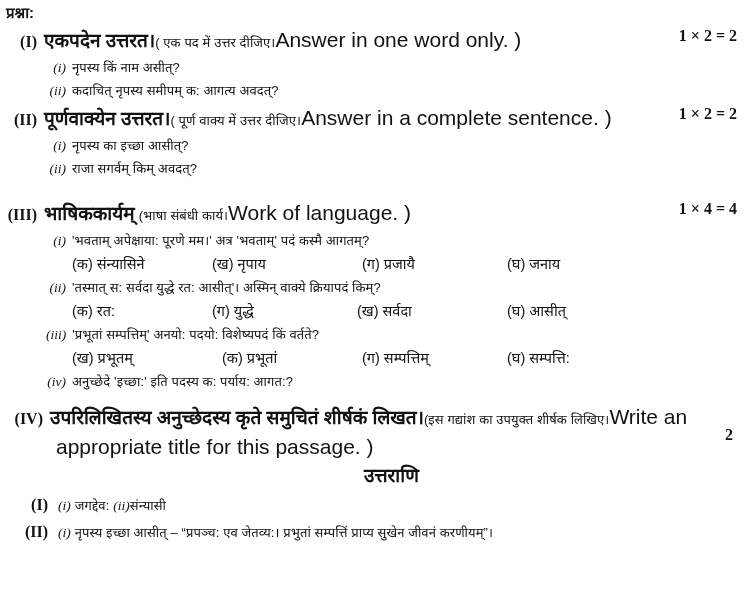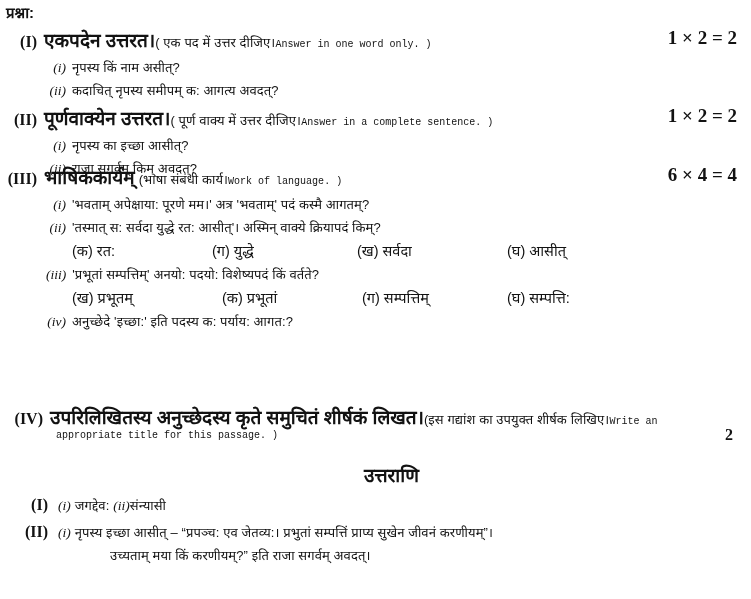--- a/index.html
+++ b/index.html
@@ -28,27 +28,27 @@
     font-family: "Liberation Sans", "DejaVu Sans", sans-serif;
     font-size: 13px;
     letter-spacing: 0.1px;
   }
   .dev-b {
     font-family: "Liberation Sans", "DejaVu Sans", sans-serif;
     font-weight: bold;
     font-size: 19px;
   }
   .eng {
-    font-family: Liberation Mono, monospace;
-    font-size: 10px;
+    font-family: Liberation Sans, sans-serif;
+    font-size: 21px;
   }
   .num-bold {
     font-family: "Liberation Serif", "DejaVu Serif", serif;
     font-weight: bold;
-    font-size: 19px;
+    font-size: 16px;
   }
 
   
   .prashna {
     position: absolute;
     left: 6px;
     top: 2px;
     font-family: "Liberation Sans", "DejaVu Sans", sans-serif;
     font-weight: bold;
     font-size: 15px;
@@ -126,20 +126,21 @@
     position: absolute;
     left: 0;
     width: 751px;
   }
   .iv-line1 {
     display: flex;
     align-items: baseline;
   }
   .iv-line2 {
     padding-left: 56px;
+    margin-top: 5px;
   }
   .iv-mark {
     position: absolute;
     right: 18px;
     top: 22px;
     font-family: "Liberation Serif", "DejaVu Serif", serif;
     font-weight: bold;
     font-size: 16px;
   }
 
@@ -226,32 +227,38 @@
     <div class="subitem">
       <span class="sub-label">(i)</span>
       <span class="sub-text dev">नृपस्य का इच्छा आसीत्?</span>
     </div>
     <div class="subitem">
       <span class="sub-label">(ii)</span>
       <span class="sub-text dev">राजा सगर्वम् किम् अवदत्?</span>
     </div>
   </div>
 
-  <div class="qblock" style="top:164px;">
+  <div class="qblock" style="top:200px;">
     <div class="qhead">
       <span class="q-roman">(III)</span>
       <span class="q-title">
         <span class="dev-b">भाषिककार्यम्</span>&nbsp;<span class="dev">(भाषा संबंधी कार्य।</span><span class="eng">Work of language. )</span>
       </span>
-      <span class="q-marks num-bold">6 × 4 = 4</span>
+      <span class="q-marks num-bold">1 × 4 = 4</span>
     </div>
 
     <div class="subitem">
       <span class="sub-label">(i)</span>
       <span class="sub-text dev">'भवताम् अपेक्षाया: पूरणे मम।' अत्र 'भवताम्' पदं कस्मै आगतम्?</span>
+    </div>
+    <div class="optrow">
+      <span class="opt opt-a">(क) संन्यासिने</span>
+      <span class="opt opt-b">(ख) नृपाय</span>
+      <span class="opt opt-c">(ग) प्रजायै</span>
+      <span class="opt opt-d">(घ) जनाय</span>
     </div>
 
     <div class="subitem">
       <span class="sub-label">(ii)</span>
       <span class="sub-text dev">'तस्मात् स: सर्वदा युद्धे रत: आसीत्'। अस्मिन् वाक्ये क्रियापदं किम्?</span>
     </div>
     <div class="optrow">
       <span class="opt opt-a">(क) रत:</span>
       <span class="opt opt-c">(ग) युद्धे</span>
       <span class="opt opt-b">(ख) सर्वदा</span>
@@ -300,16 +307,15 @@
     </div>
 
     <div class="ansrow" style="margin-top:9px;">
       <span class="ans-roman">(II)</span>
       <span class="ans-text">
         <span class="inline-sub">(i)</span>
         <span class="dev">नृपस्य इच्छा आसीत् – “प्रपञ्च: एव जेतव्य:। प्रभुतां सम्पत्तिं प्राप्य सुखेन जीवनं करणीयम्”।</span>
       </span>
     </div>
 
-    <div class="ans-cont2 dev">उच्यताम् मया किं करणीयम्?” इति राजा सगर्वम् अवदत्।</div>
   </div>
 
 </div>
 
 </body></html>

